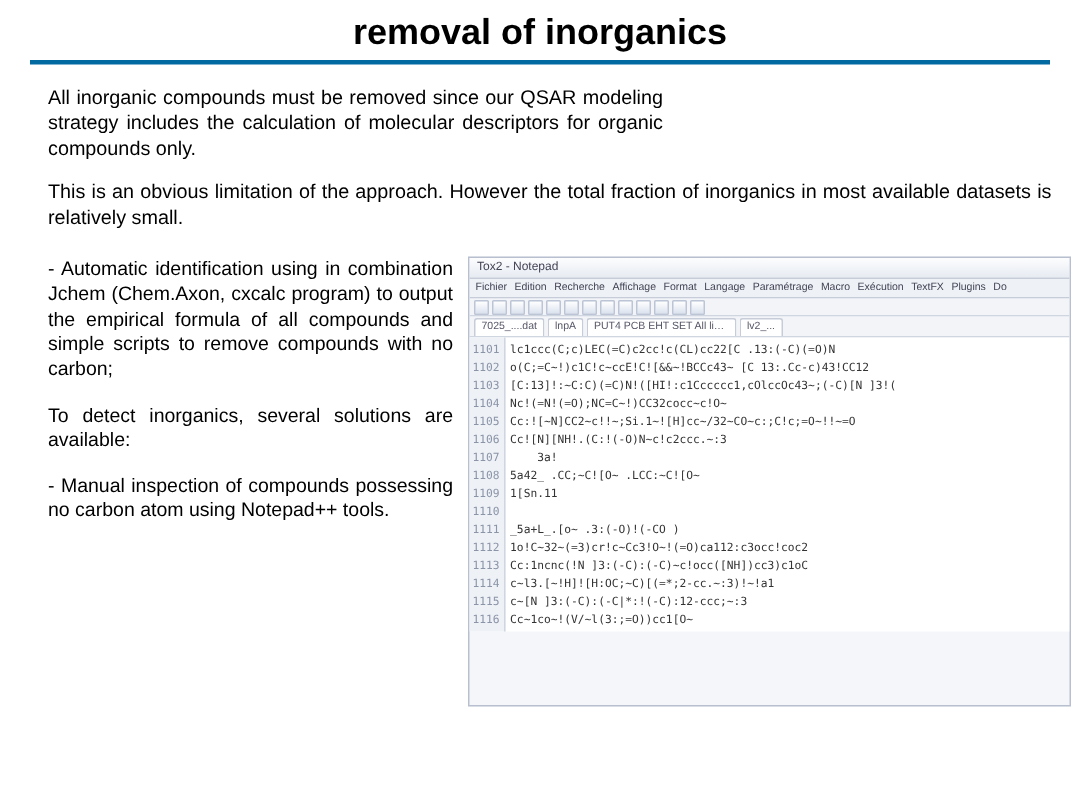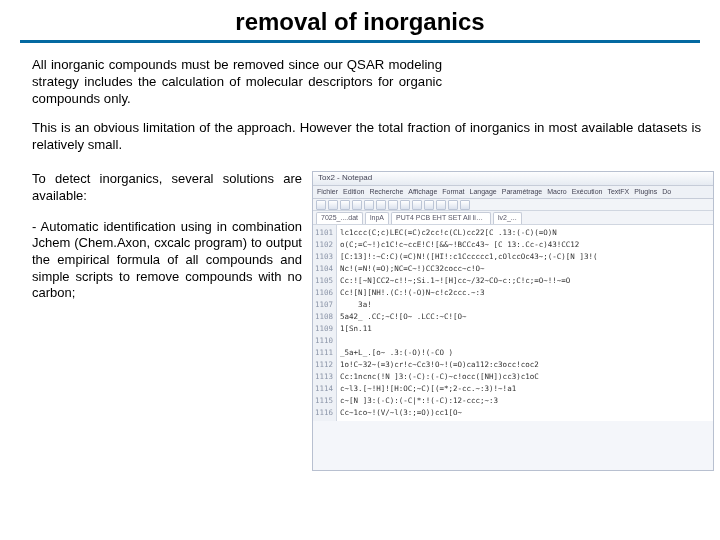--- a/index.html
+++ b/index.html
@@ -143,22 +143,23 @@
 <div class="para-block">
   <p class="para para-narrow">All inorganic compounds must be removed since our QSAR modeling strategy includes the calculation of molecular descriptors for organic compounds only.</p>
 </div>
 
 <div class="para-block">
   <p class="para">This is an obvious limitation of the approach. However the total fraction of inorganics in most available datasets is relatively small.</p>
 </div>
 
 <div class="lower">
   <div class="left-col">
+    <p class="para">- Automatic identification using in combination Jchem (Chem.Axon, cxcalc program) to output the empirical formula of all compounds and simple scripts to remove compounds with no carbon;</p>
     <p class="para">To detect inorganics, several solutions are available:</p>
-    <p class="para">- Automatic identification using in combination Jchem (Chem.Axon, cxcalc program) to output the empirical formula of all compounds and simple scripts to remove compounds with no carbon;</p>
+    <p class="para">- Manual inspection of compounds possessing no carbon atom using Notepad++ tools.</p>
   </div>
 
   <div class="editor">
     <div class="ed-title">Tox2 - Notepad</div>
     <div class="ed-menu" id="menu"><span>Fichier</span><span>Edition</span><span>Recherche</span><span>Affichage</span><span>Format</span><span>Langage</span><span>Paramétrage</span><span>Macro</span><span>Exécution</span><span>TextFX</span><span>Plugins</span><span>Do</span></div>
     <div class="ed-toolbar">
       <div class="tb-ico"></div>
       <div class="tb-ico"></div>
       <div class="tb-ico"></div>
       <div class="tb-ico"></div>

